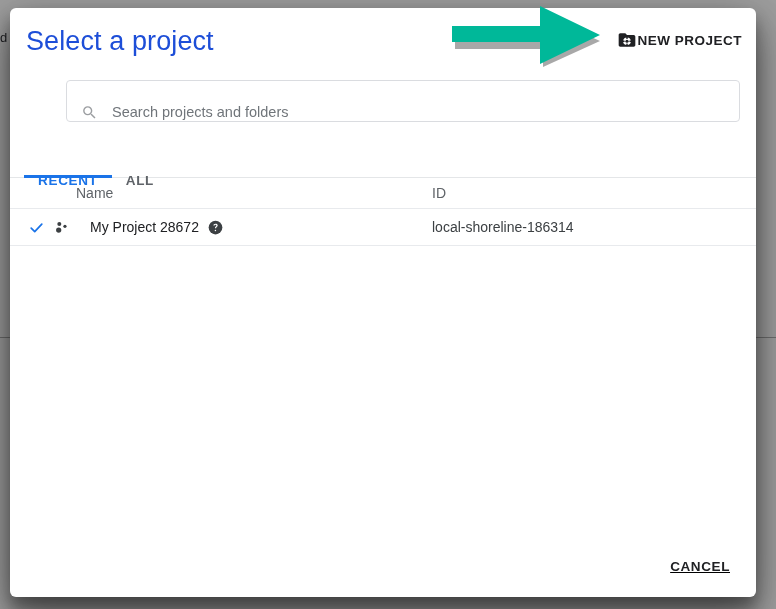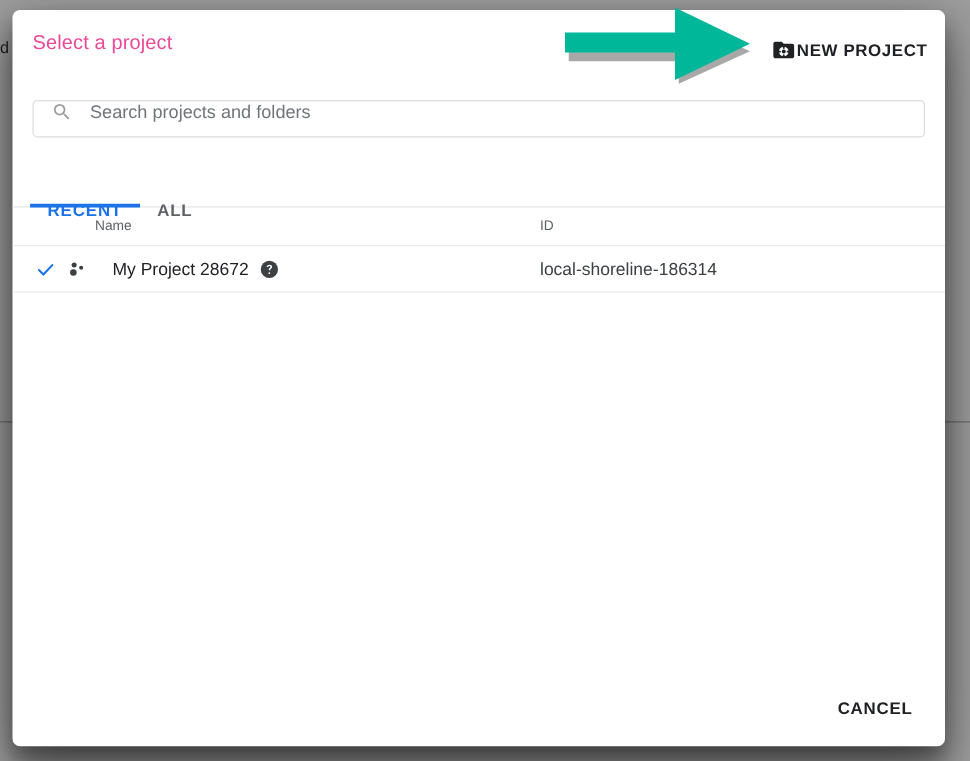--- a/index.html
+++ b/index.html
@@ -58,22 +58,22 @@
 
   
   #dialog-header {
     position: relative;
     height: 72px;
   }
   #dialog-title {
     position: absolute;
     left: 16px;
     top: 18px;
-    font-size: 16px;
-    color: #ec4899;
+    font-size: 27px;
+    color: #1d4ed8;
     letter-spacing: .1px;
   }
   #new-project-action {
     position: absolute;
     right: 14px;
     top: 22px;
     display: flex;
     align-items: center;
     cursor: pointer;
   }
@@ -88,27 +88,28 @@
     letter-spacing: .5px;
     color: #202124;
     white-space: nowrap;
   }
 
   
   #search-row {
     padding: 0 16px;
   }
   #search-box {
-    height: 30px;
+    height: 42px;
     border: 1px solid #dadce0;
     border-radius: 4px;
     display: flex;
-    align-items: flex-start;
+    align-items: flex-end;
     padding: 0 14px;
     box-sizing: border-box;
+    margin-left: 40px;
   }
   #search-icon {
     width: 17px;
     height: 17px;
     flex: 0 0 auto;
     margin-right: 12px;
     opacity: .62;
   }
   #search-input {
     border: none;
@@ -157,21 +158,21 @@
   }
 
   
   #projects-table {
     width: 100%;
     border-collapse: collapse;
     table-layout: fixed;
   }
   #projects-table th {
     text-align: left;
-    font-size: 11px;
+    font-size: 14px;
     font-weight: normal;
     color: #5f6368;
     height: 30px;
     padding: 0;
     border-bottom: 1px solid #e8eaed;
   }
   #projects-table td {
     font-size: 14px;
     color: #202124;
     height: 36px;
@@ -223,20 +224,21 @@
   }
 
   
   #dialog-footer {
     position: absolute;
     right: 14px;
     bottom: 14px;
     display: flex;
     align-items: center;
     gap: 8px;
+    text-decoration: underline;
   }
   .footer-btn {
     background: transparent;
     border: none;
     font-family: "Liberation Sans", sans-serif;
     font-size: 13.5px;
     font-weight: bold;
     letter-spacing: .6px;
     padding: 9px 12px;
     border-radius: 4px;

